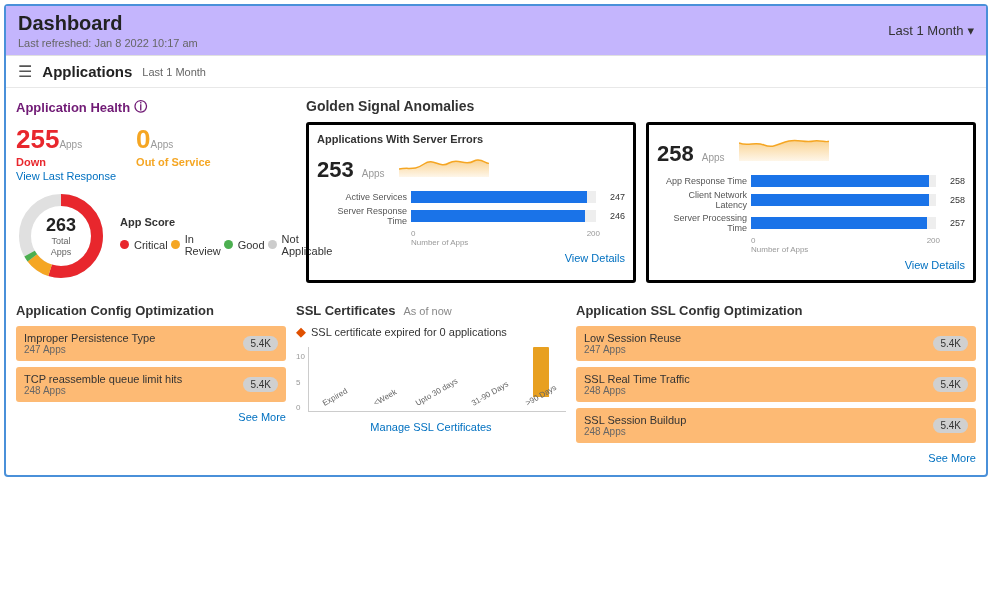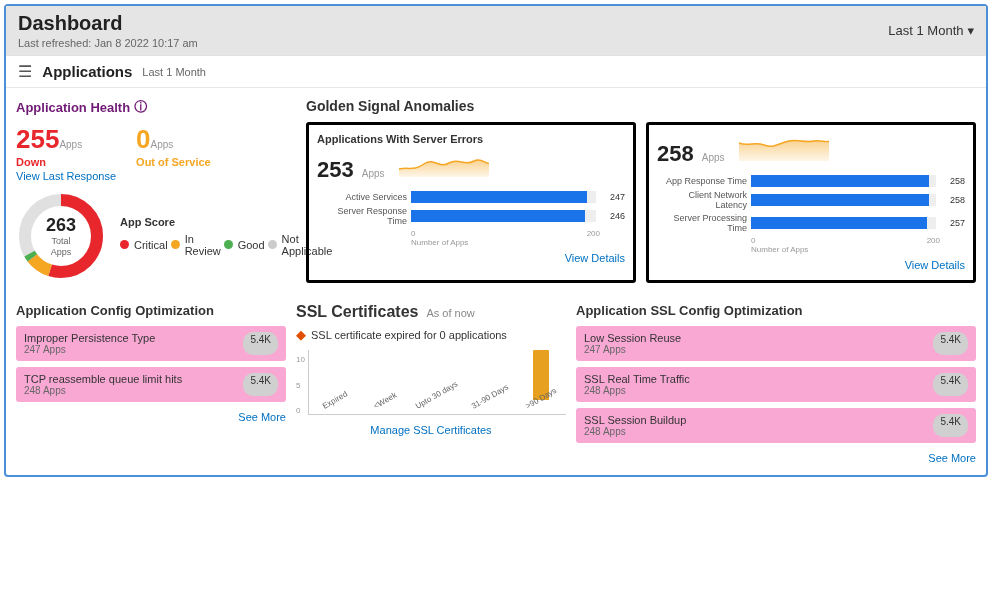--- a/index.html
+++ b/index.html
@@ -1,18 +1,18 @@
 <!DOCTYPE html>
 <html><head>
   <meta charset="utf-8">
   <style>
     * { box-sizing: border-box; margin: 0; padding: 0; }
     body { font-family: Arial, sans-serif; background: #fff; font-size: 12px; color: #333; }
     .outer-border { border: 2px solid #4a90d9; margin: 4px; border-radius: 4px; }
-    .header-bar { background: #e5e5e5; padding: 6px 12px; border-bottom: 1px solid #e0e0e0; display: flex; align-items: center; justify-content: space-between; }
+    .header-bar { background: #c4b5fd; padding: 6px 12px; border-bottom: 1px solid #e0e0e0; display: flex; align-items: center; justify-content: space-between; }
     .header-title { font-size: 20px; font-weight: bold; color: #222; }
     .header-sub { font-size: 11px; color: #666; margin-top: 2px; }
     .header-right { display: flex; align-items: center; gap: 4px; font-size: 13px; color: #333; cursor: pointer; }
     .section-header { padding: 6px 12px; background: #fff; border-bottom: 1px solid #e8e8e8; display: flex; align-items: center; gap: 10px; }
     .section-icon { font-size: 16px; color: #555; }
     .section-title { font-size: 15px; font-weight: bold; color: #222; }
     .section-badge { font-size: 11px; color: #666; }
     .main-content { display: flex; padding: 10px 10px 0 10px; gap: 10px; }
     .left-panel { width: 280px; flex-shrink: 0; }
     .center-panel { flex: 1; }
@@ -47,28 +47,28 @@
     .bar-track { flex: 1; height: 12px; background: #eee; position: relative; }
     .bar-fill { height: 100%; background: #1a73e8; }
     .bar-val { font-size: 9px; color: #333; width: 25px; text-align: right; }
     .bar-axis { display: flex; justify-content: space-between; font-size: 8px; color: #999; margin-left: 94px; margin-right: 25px; }
     .bar-axis-label { font-size: 8px; color: #999; text-align: left; margin-left: 94px; }
     .view-details { text-align: right; margin-top: 4px; }
     
     .bottom-row { display: flex; padding: 10px; gap: 10px; margin-top: 0; }
     .bottom-panel { flex: 1; }
     .bottom-panel-title { font-size: 13px; font-weight: bold; margin-bottom: 8px; }
-    .config-item { background: #f9a8d4; border-radius: 3px; padding: 6px 8px; margin-bottom: 6px; display: flex; justify-content: space-between; }
+    .config-item { background: #fdba74; border-radius: 3px; padding: 6px 8px; margin-bottom: 6px; display: flex; justify-content: space-between; align-items: center; }
     .config-item-text { }
     .config-item-name { font-size: 11px; color: #333; }
     .config-item-sub { font-size: 10px; color: #666; }
     .config-badge { background: #d0d0d0; border-radius: 10px; padding: 2px 7px; font-size: 10px; color: #333; }
     
     .ssl-header { display: flex; align-items: baseline; gap: 8px; margin-bottom: 6px; }
-    .ssl-title { font-size: 16px; font-weight: bold; }
+    .ssl-title { font-size: 13px; font-weight: bold; }
     .ssl-sub { font-size: 11px; color: #888; }
     .ssl-alert { display: flex; align-items: center; gap: 5px; font-size: 11px; color: #333; margin-bottom: 8px; }
     .diamond-icon { color: #e05000; font-size: 13px; }
     .ssl-bar-group { display: flex; flex-direction: column; align-items: center; flex: 1; }
     .ssl-bar { width: 16px; background: #e8a020; border-radius: 1px 1px 0 0; }
     .ssl-bar-label { font-size: 8px; color: #666; margin-top: 2px; text-align: center; transform: rotate(-30deg); white-space: nowrap; }
     .ssl-y-axis { display: flex; flex-direction: column; justify-content: space-between; font-size: 8px; color: #999; height: 60px; padding-right: 3px; }
     .manage-link { text-align: center; margin-top: 8px; }
   </style>
 </head>

